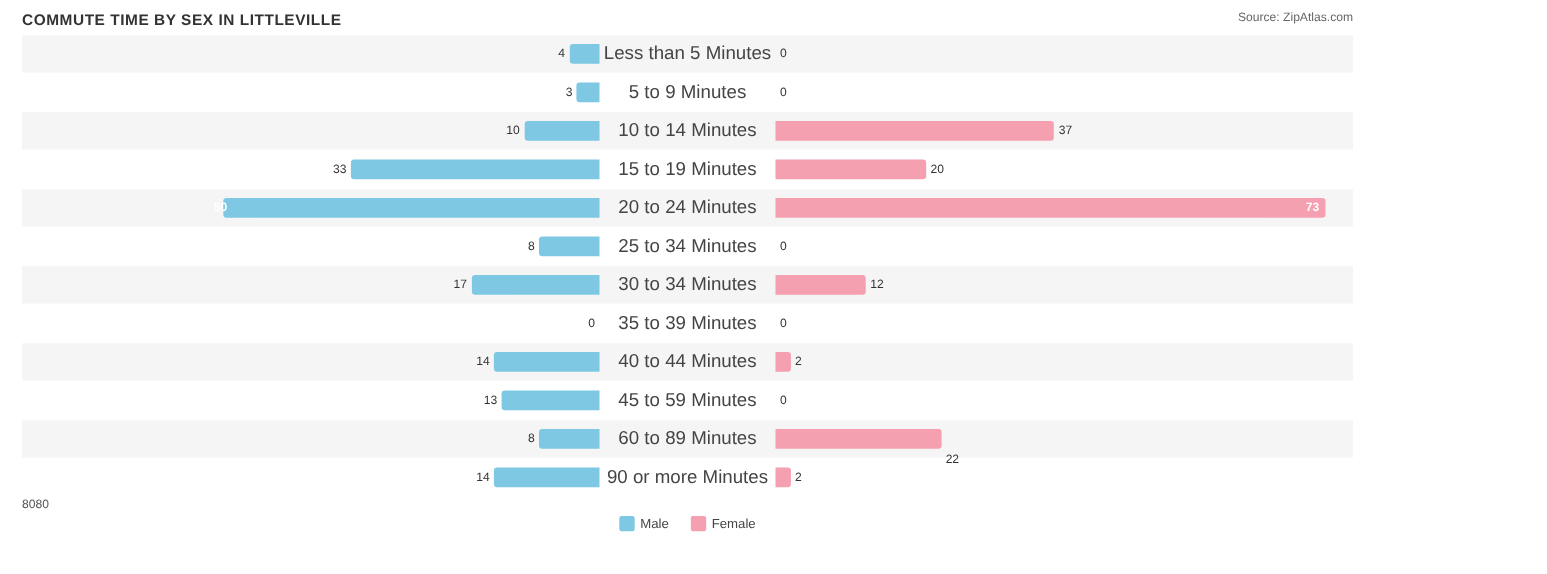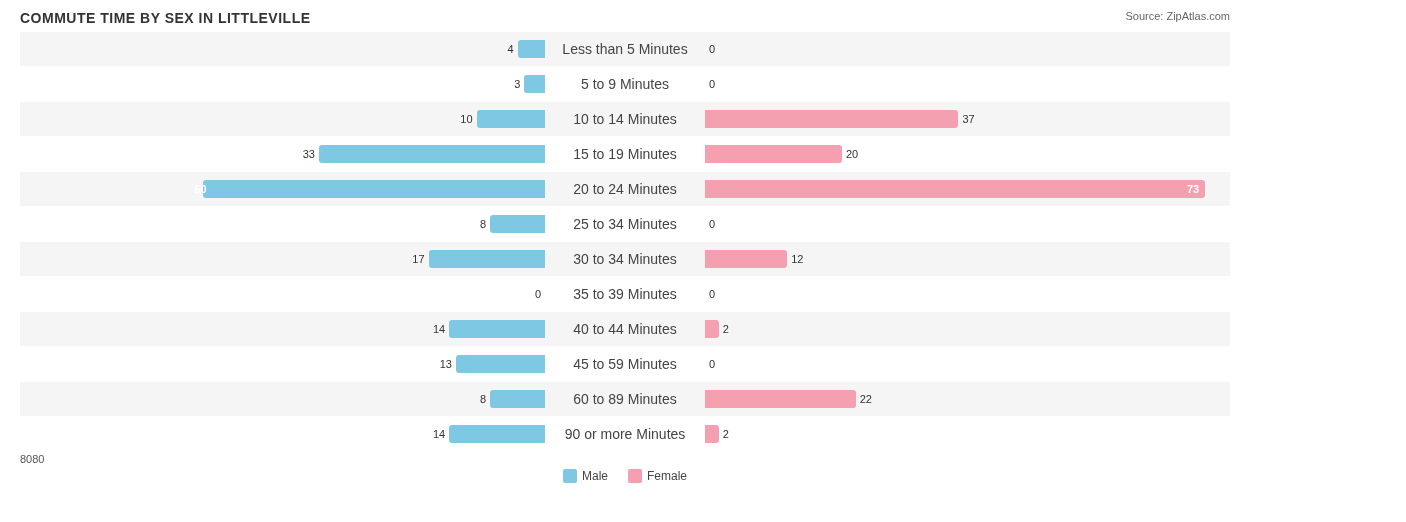--- a/index.html
+++ b/index.html
@@ -45,21 +45,21 @@
     .row:nth-child(odd) {
       background: #f5f5f5;
     }
     .row:nth-child(even) {
       background: #ffffff;
     }
     .label-center {
       position: absolute;
       left: 50%;
       transform: translateX(-50%);
-      font-size: 14px;
+      font-size: 17px;
       color: #444;
       white-space: nowrap;
       z-index: 2;
       text-align: center;
     }
     .bar-left {
       position: absolute;
       right: calc(50% + 80px);
       height: 18px;
       background: #7ec8e3;
@@ -189,21 +189,21 @@
         <span class="label-center">45 to 59 Minutes</span>
         <div class="bar-left" style="width: 89.0411px;"></div>
         <span class="val-left" style="right: calc(50% + 173.041px);">13</span>
         <span class="val-right" style="left: calc(50% + 84px);">0</span>
       </div>
       <div class="row">
         <span class="label-center">60 to 89 Minutes</span>
         <div class="bar-left" style="width: 54.7945px;"></div>
         <div class="bar-right" style="width: 150.685px;"></div>
         <span class="val-left" style="right: calc(50% + 138.795px);">8</span>
-        <span class="val-right" style="left: calc(50% + 234.685px);">22</span>
+        <span class="val-right" style="left: calc(50% + 234.685px); margin-top: 19px;">22</span>
       </div>
       <div class="row">
         <span class="label-center">90 or more Minutes</span>
         <div class="bar-left" style="width: 95.8904px;"></div>
         <div class="bar-right" style="width: 13.6986px;"></div>
         <span class="val-left" style="right: calc(50% + 179.89px);">14</span>
         <span class="val-right" style="left: calc(50% + 97.6986px);">2</span>
       </div>
     </div>
 

